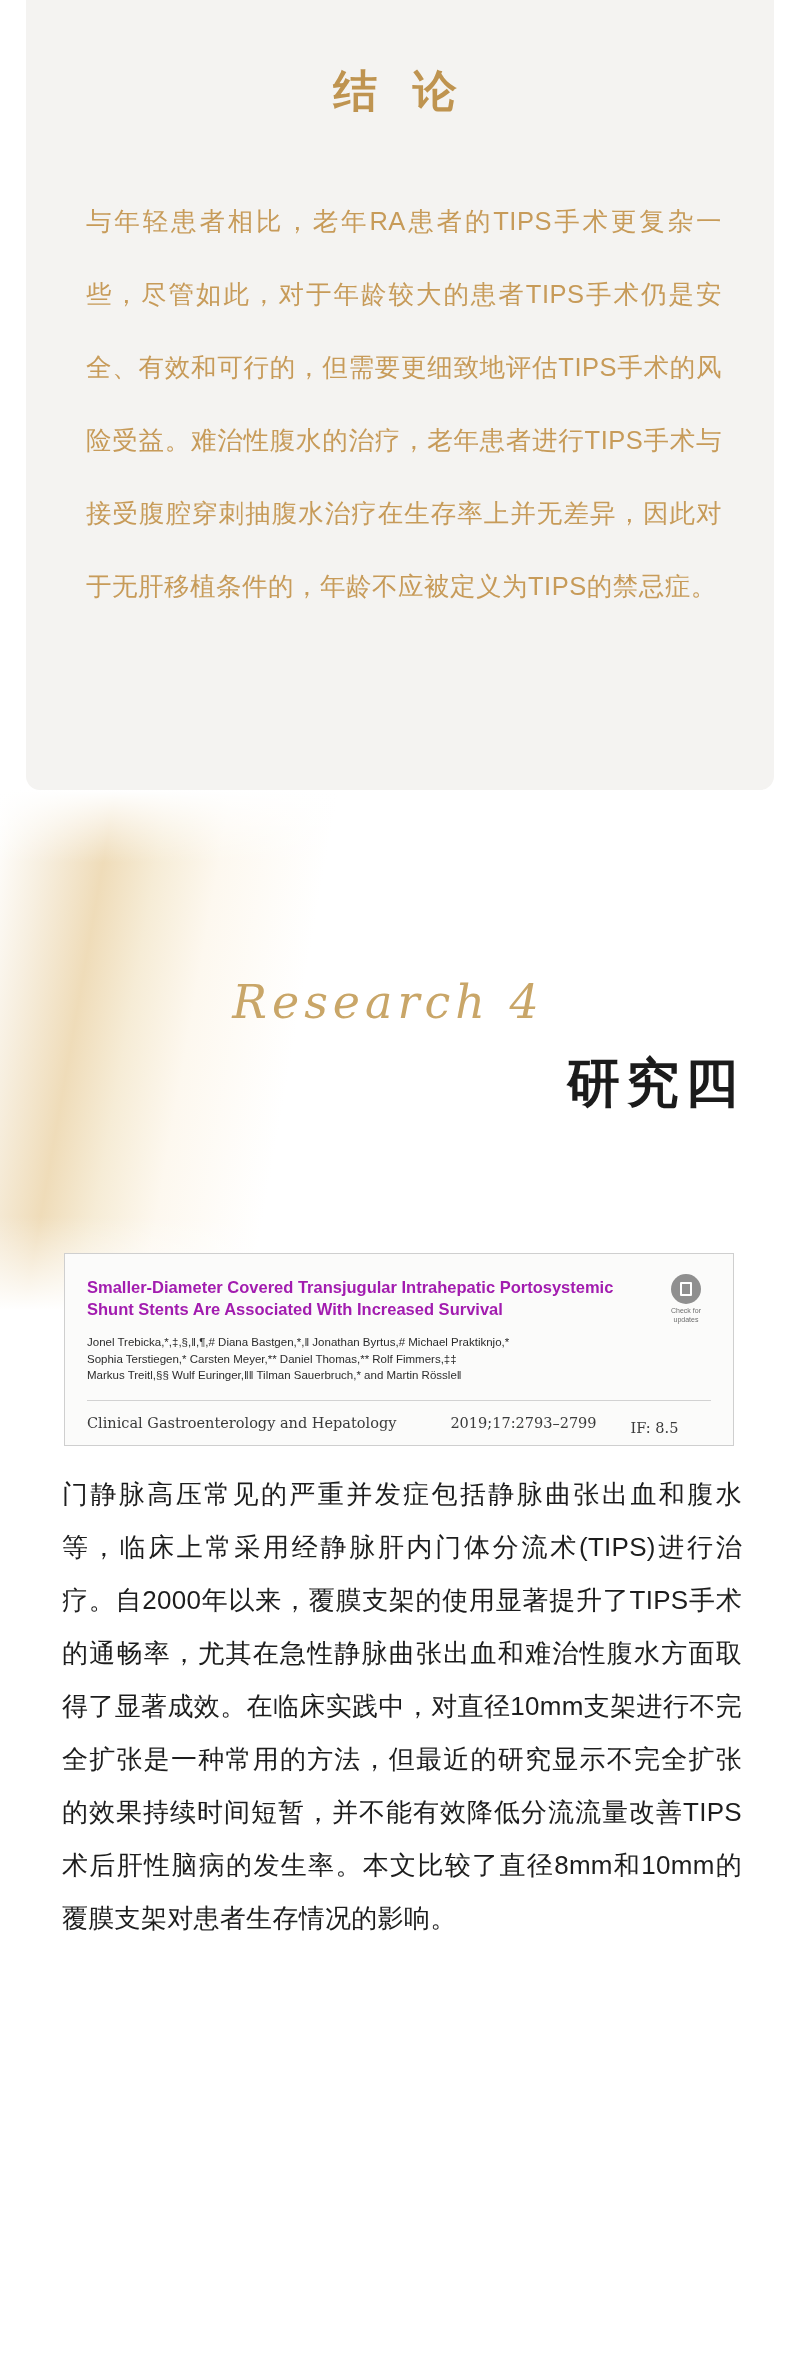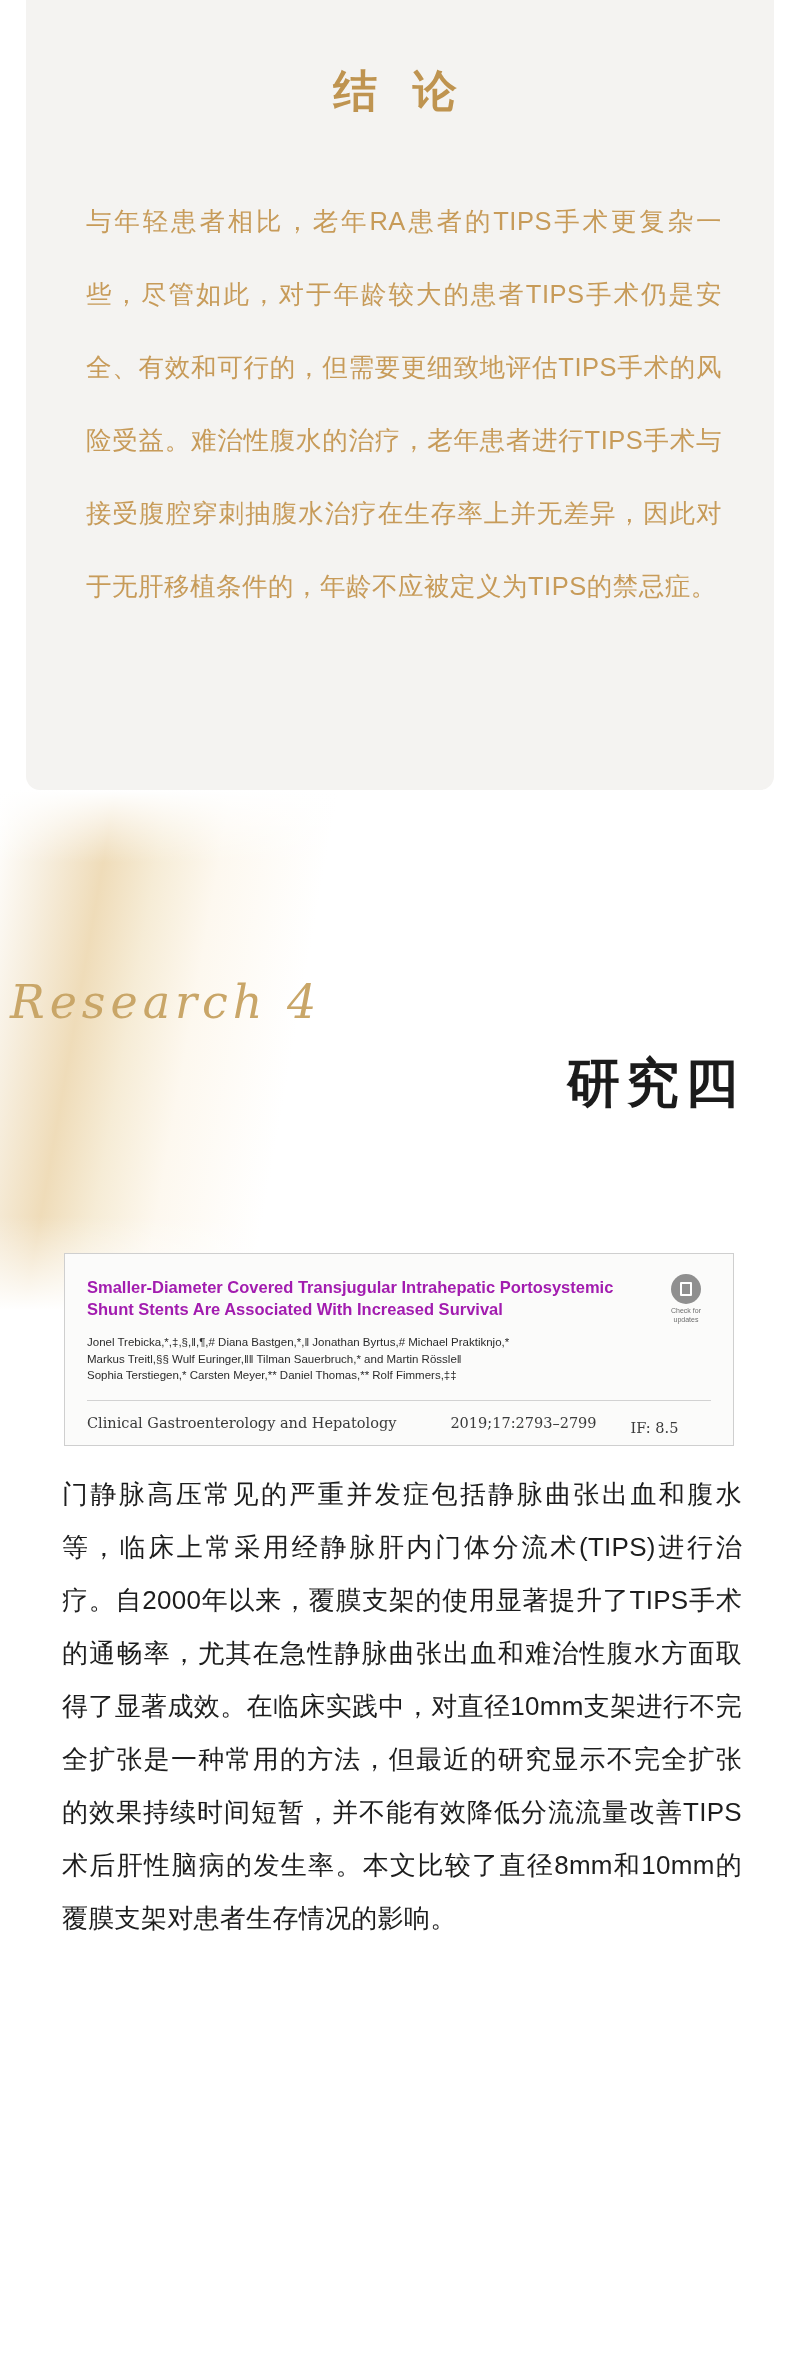--- a/index.html
+++ b/index.html
@@ -82,24 +82,24 @@
     background:
       linear-gradient(180deg,
         rgba(255,255,255,1) 0%,
         rgba(255,255,255,0) 14%,
         rgba(255,255,255,0) 82%,
         rgba(255,255,255,1) 100%);
   }
 
   .research-script {
     position: absolute;
-    left: 10px;
+    left: 16px;
     top: 975px;
     width: 744px;
-    text-align: left;
+    text-align: center;
     font-family: "DejaVu Serif", "Liberation Serif", serif;
     font-style: italic;
     font-size: 46px;
     letter-spacing: 5px;
     color: #c9a668;
   }
   .research-cn {
     position: absolute;
     left: 0;
     top: 1048px;
@@ -219,22 +219,22 @@
   <div class="research-cn">研究四</div>
 
   <div class="article-card">
     <div class="check-badge">
       <div class="check-circle"></div>
       <div class="check-label">Check for updates</div>
     </div>
     <div class="article-title">Smaller-Diameter Covered Transjugular Intrahepatic Portosystemic Shunt Stents Are Associated With Increased Survival</div>
     <div class="article-authors">
       <div>Jonel Trebicka,*,‡,§,‖,¶,# Diana Bastgen,*,‖ Jonathan Byrtus,# Michael Praktiknjo,*</div>
+      <div>Sophia Terstiegen,* Carsten Meyer,** Daniel Thomas,** Rolf Fimmers,‡‡</div>
       <div>Markus Treitl,§§ Wulf Euringer,‖‖ Tilman Sauerbruch,* and Martin Rössle‖</div>
-      <div>Sophia Terstiegen,* Carsten Meyer,** Daniel Thomas,** Rolf Fimmers,‡‡</div>
     </div>
     <div class="article-sep"></div>
     <div class="article-journal">
       <span class="jname">Clinical Gastroenterology and Hepatology</span>
       <span class="jvol">2019;17:2793–2799</span>
       <span class="jif">IF: 8.5</span>
     </div>
   </div>
 
   <div class="body-text">门静脉高压常见的严重并发症包括静脉曲张出血和腹水等，临床上常采用经静脉肝内门体分流术(TIPS)进行治疗。自2000年以来，覆膜支架的使用显著提升了TIPS手术的通畅率，尤其在急性静脉曲张出血和难治性腹水方面取得了显著成效。在临床实践中，对直径10mm支架进行不完全扩张是一种常用的方法，但最近的研究显示不完全扩张的效果持续时间短暂，并不能有效降低分流流量改善TIPS术后肝性脑病的发生率。本文比较了直径8mm和10mm的覆膜支架对患者生存情况的影响。</div>

